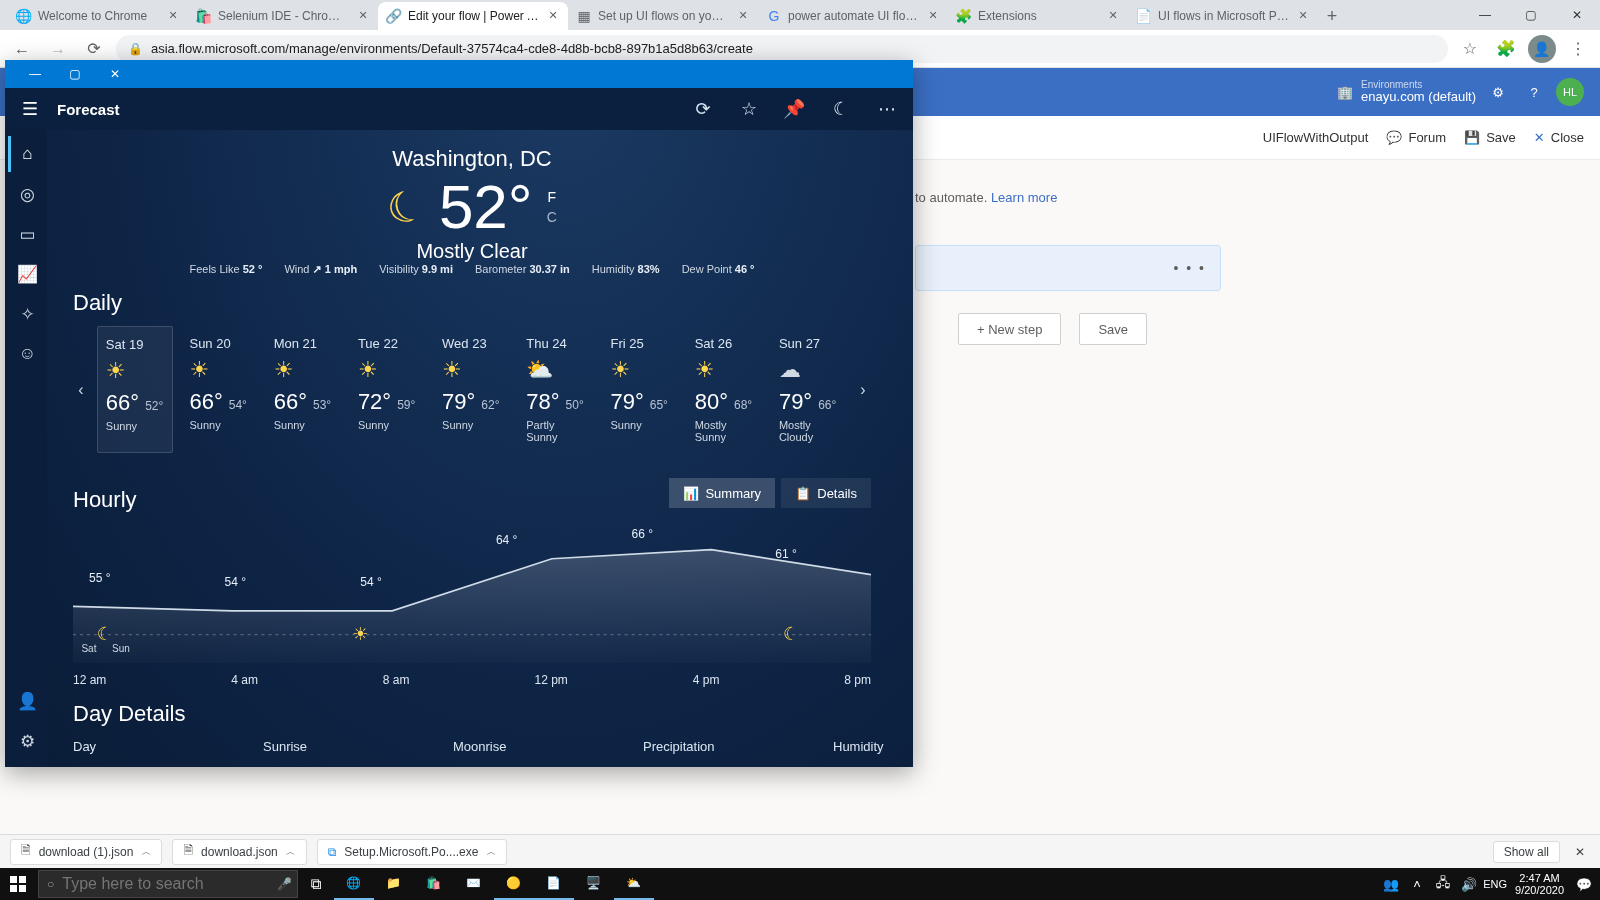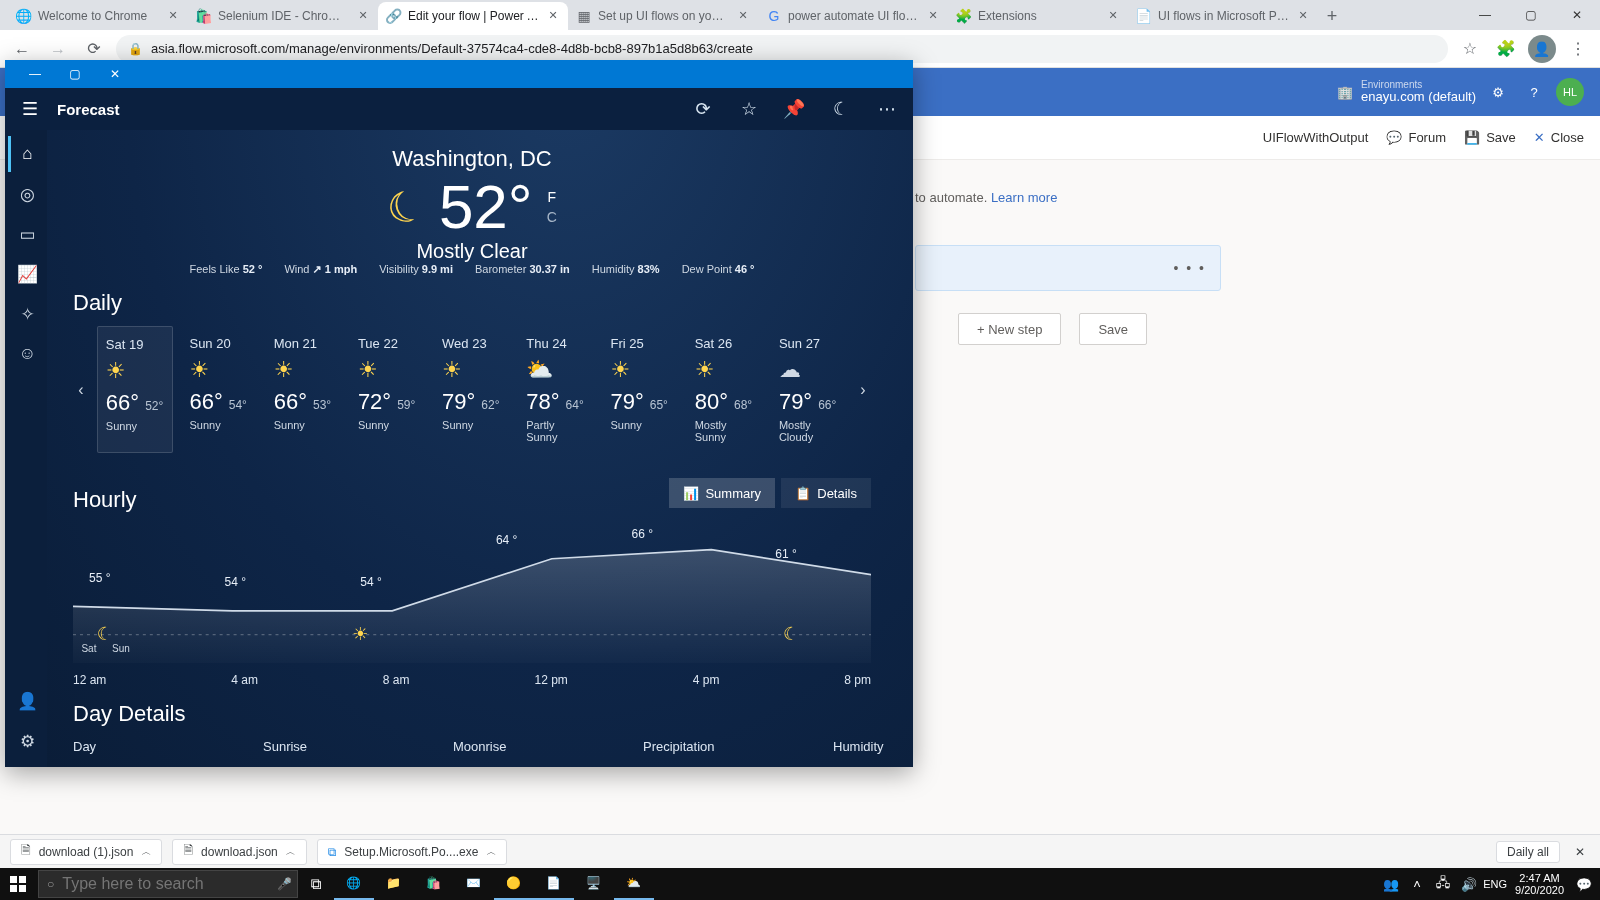--- a/index.html
+++ b/index.html
@@ -327,21 +327,21 @@
                 <span class="day-hi">79°</span>
                 <span class="day-lo">62°</span>
               </div>
               <div class="day-cond">Sunny</div>
             </div>
           <div class="day-card">
               <div class="day-name">Thu 24</div>
               <div class="day-ico" style="color:#cfd8e3">⛅</div>
               <div class="day-temps">
                 <span class="day-hi">78°</span>
-                <span class="day-lo">64°</span>
+                <span class="day-lo">50°</span>
               </div>
               <div class="day-cond">Partly Sunny</div>
             </div>
           <div class="day-card">
               <div class="day-name">Fri 25</div>
               <div class="day-ico">☀</div>
               <div class="day-temps">
                 <span class="day-hi">79°</span>
                 <span class="day-lo">65°</span>
               </div>
@@ -459,21 +459,21 @@
   <div class="dl-item">
       <span>🗎</span>
       <span>download.json</span>
       <span class="chev">︿</span>
     </div>
   <div class="dl-item">
       <span style="color:#1e88e5">⧉</span>
       <span>Setup.Microsoft.Po....exe</span>
       <span class="chev">︿</span>
     </div>
-  <div class="dl-show">Daily all</div>
+  <div class="dl-show">Show all</div>
   <div class="dl-close">✕</div>
 </div>
 
 <div class="taskbar">
   <div class="tb-start">
       <svg width="16" height="16" viewBox="0 0 16 16">
         <rect x="0" y="0" width="7" height="7" fill="#fff"></rect>
         <rect x="9" y="0" width="7" height="7" fill="#fff"></rect>
         <rect x="0" y="9" width="7" height="7" fill="#fff"></rect>
         <rect x="9" y="9" width="7" height="7" fill="#fff"></rect>

